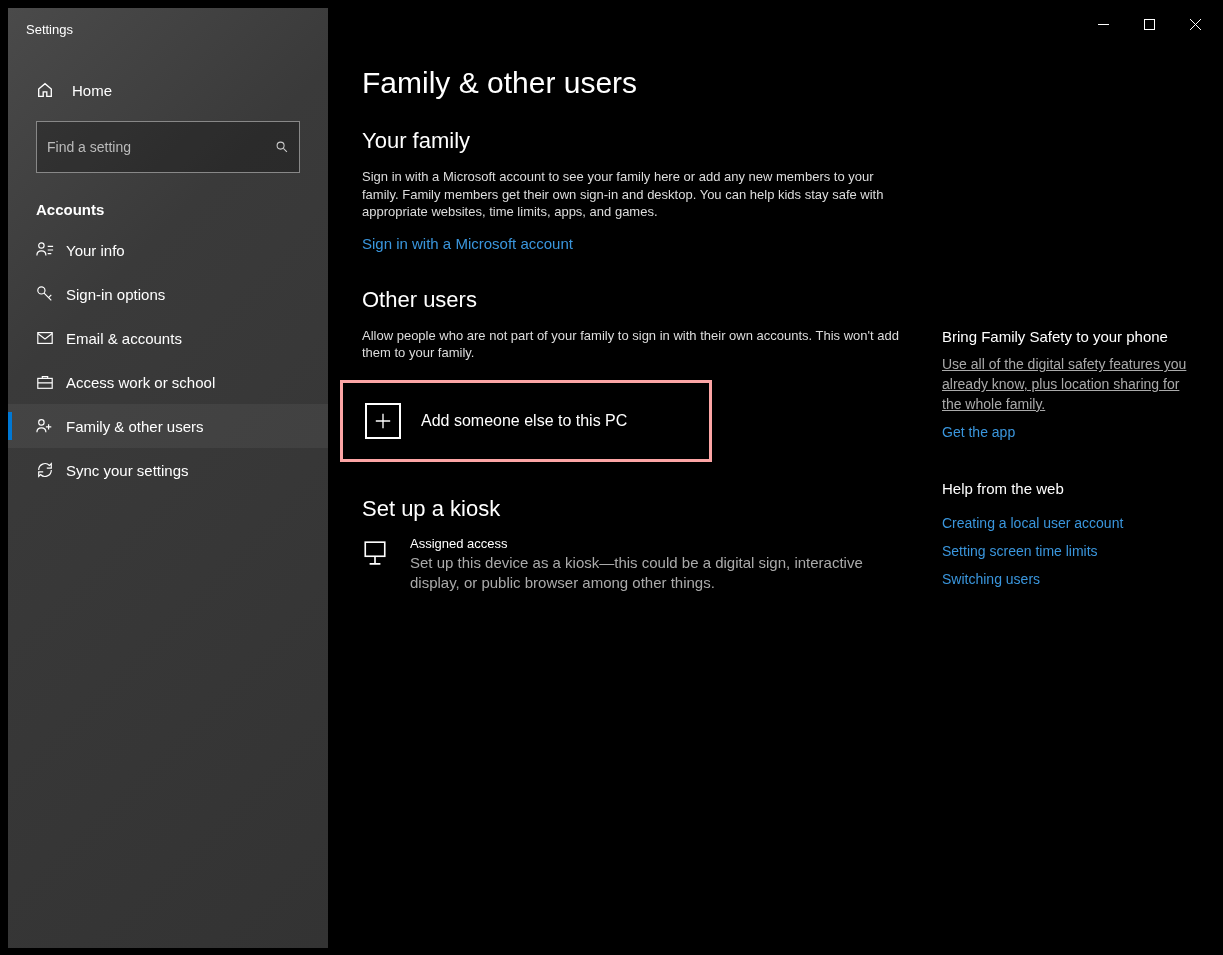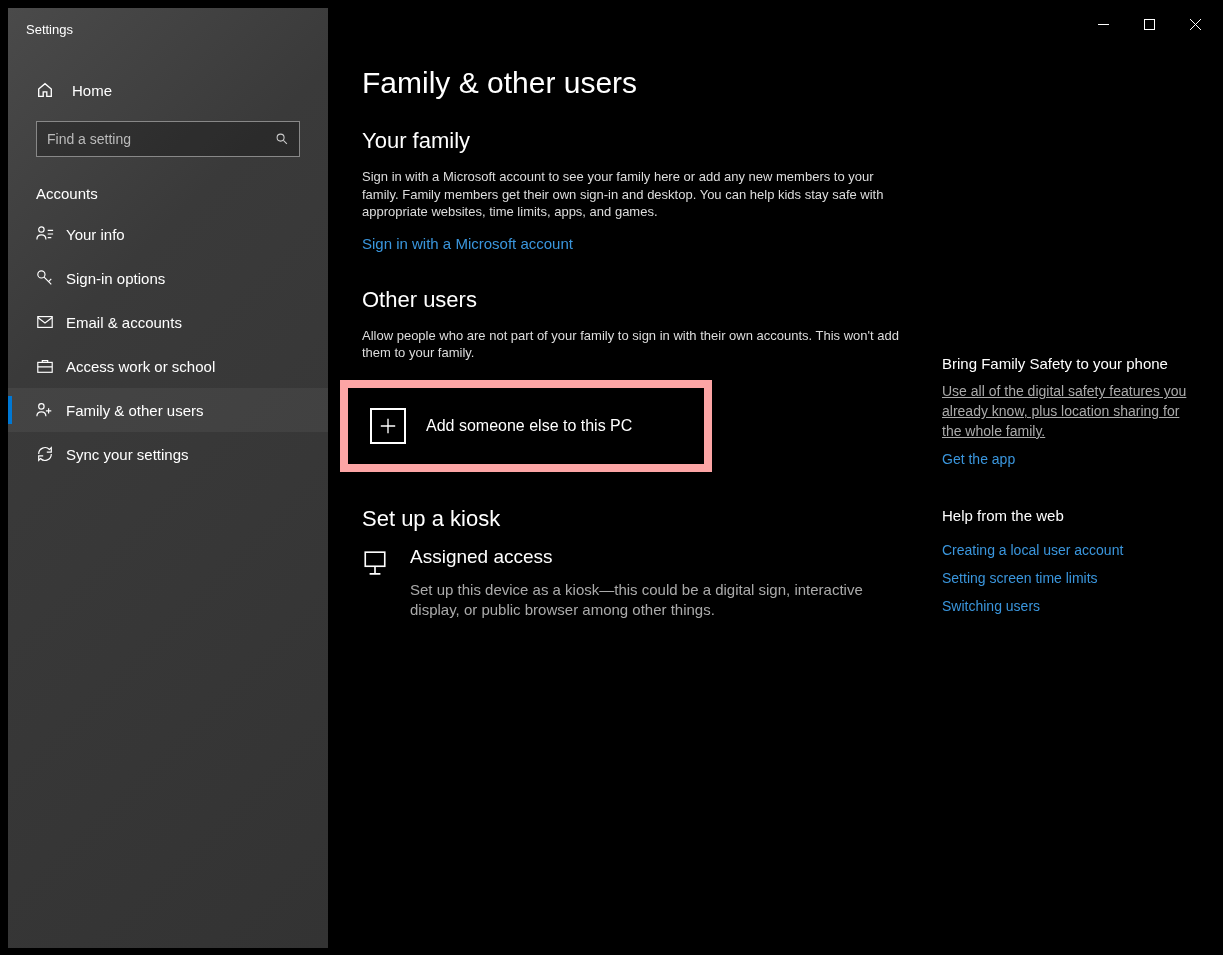--- a/index.html
+++ b/index.html
@@ -36,41 +36,41 @@
     align-items: center;
     gap: 18px;
     padding: 12px 0 12px 28px;
     margin-top: 32px;
     cursor: pointer;
   }
   .home-row svg { width: 18px; height: 18px; }
   .home-label { font-size: 15px; }
   .search-box {
     margin: 10px 28px 0 28px;
-    height: 36px;
+    height: 52px;
     border: 1px solid #888;
     background: rgba(0,0,0,0.25);
     display: flex;
     align-items: center;
     padding: 0 10px;
   }
   .search-input {
     flex: 1;
     background: transparent;
     border: none;
     outline: none;
     color: #ccc;
     font-size: 14px;
     font-family: inherit;
   }
   .search-input::placeholder { color: #bbb; }
   .search-box svg { width: 14px; height: 14px; }
   .section-label {
     font-size: 15px;
-    font-weight: 400;
+    font-weight: 700;
     padding: 28px 0 10px 28px;
   }
   .nav-item {
     display: flex;
     align-items: center;
     gap: 12px;
     padding: 13px 0 13px 28px;
     font-size: 15px;
     cursor: pointer;
     position: relative;
@@ -134,21 +134,21 @@
   }
   .link {
     color: #3a96dd;
     font-size: 15px;
     display: inline-block;
     margin-top: 14px;
     cursor: pointer;
   }
   .block { margin-bottom: 34px; }
   .add-box {
-    border: 8px solid #fca5a5;
+    border: 3px solid #fca5a5;
     padding: 20px 22px;
     display: flex;
     align-items: center;
     gap: 20px;
     margin-left: -22px;
     width: 372px;
     cursor: pointer;
   }
   .plus-box {
     width: 36px;
@@ -159,21 +159,21 @@
     justify-content: center;
   }
   .plus-box svg { width: 18px; height: 18px; }
   .kiosk-row {
     display: flex;
     gap: 22px;
     align-items: flex-start;
     margin-top: 6px;
   }
   .kiosk-row svg { width: 26px; height: 26px; margin-top: 4px; flex-shrink: 0; }
-  .kiosk-title { font-size: 19px; margin-bottom: 12px; }
+  .kiosk-title { font-size: 13px; margin-bottom: 2px; }
   .kiosk-desc { font-size: 15px; color: #aaa; line-height: 1.35; }
   .side-title { font-size: 15px; font-weight: 400; margin-bottom: 10px; }
   .side-text { font-size: 14px; color: #aaa; line-height: 1.4; margin-bottom: 10px; text-decoration: underline; }
   .side-link { color: #3a96dd; font-size: 14px; display: block; margin-bottom: 12px; cursor: pointer; }
   .side-block { margin-bottom: 40px; }
 </style>
 </head>
 <body>
 
 <div class="window">

